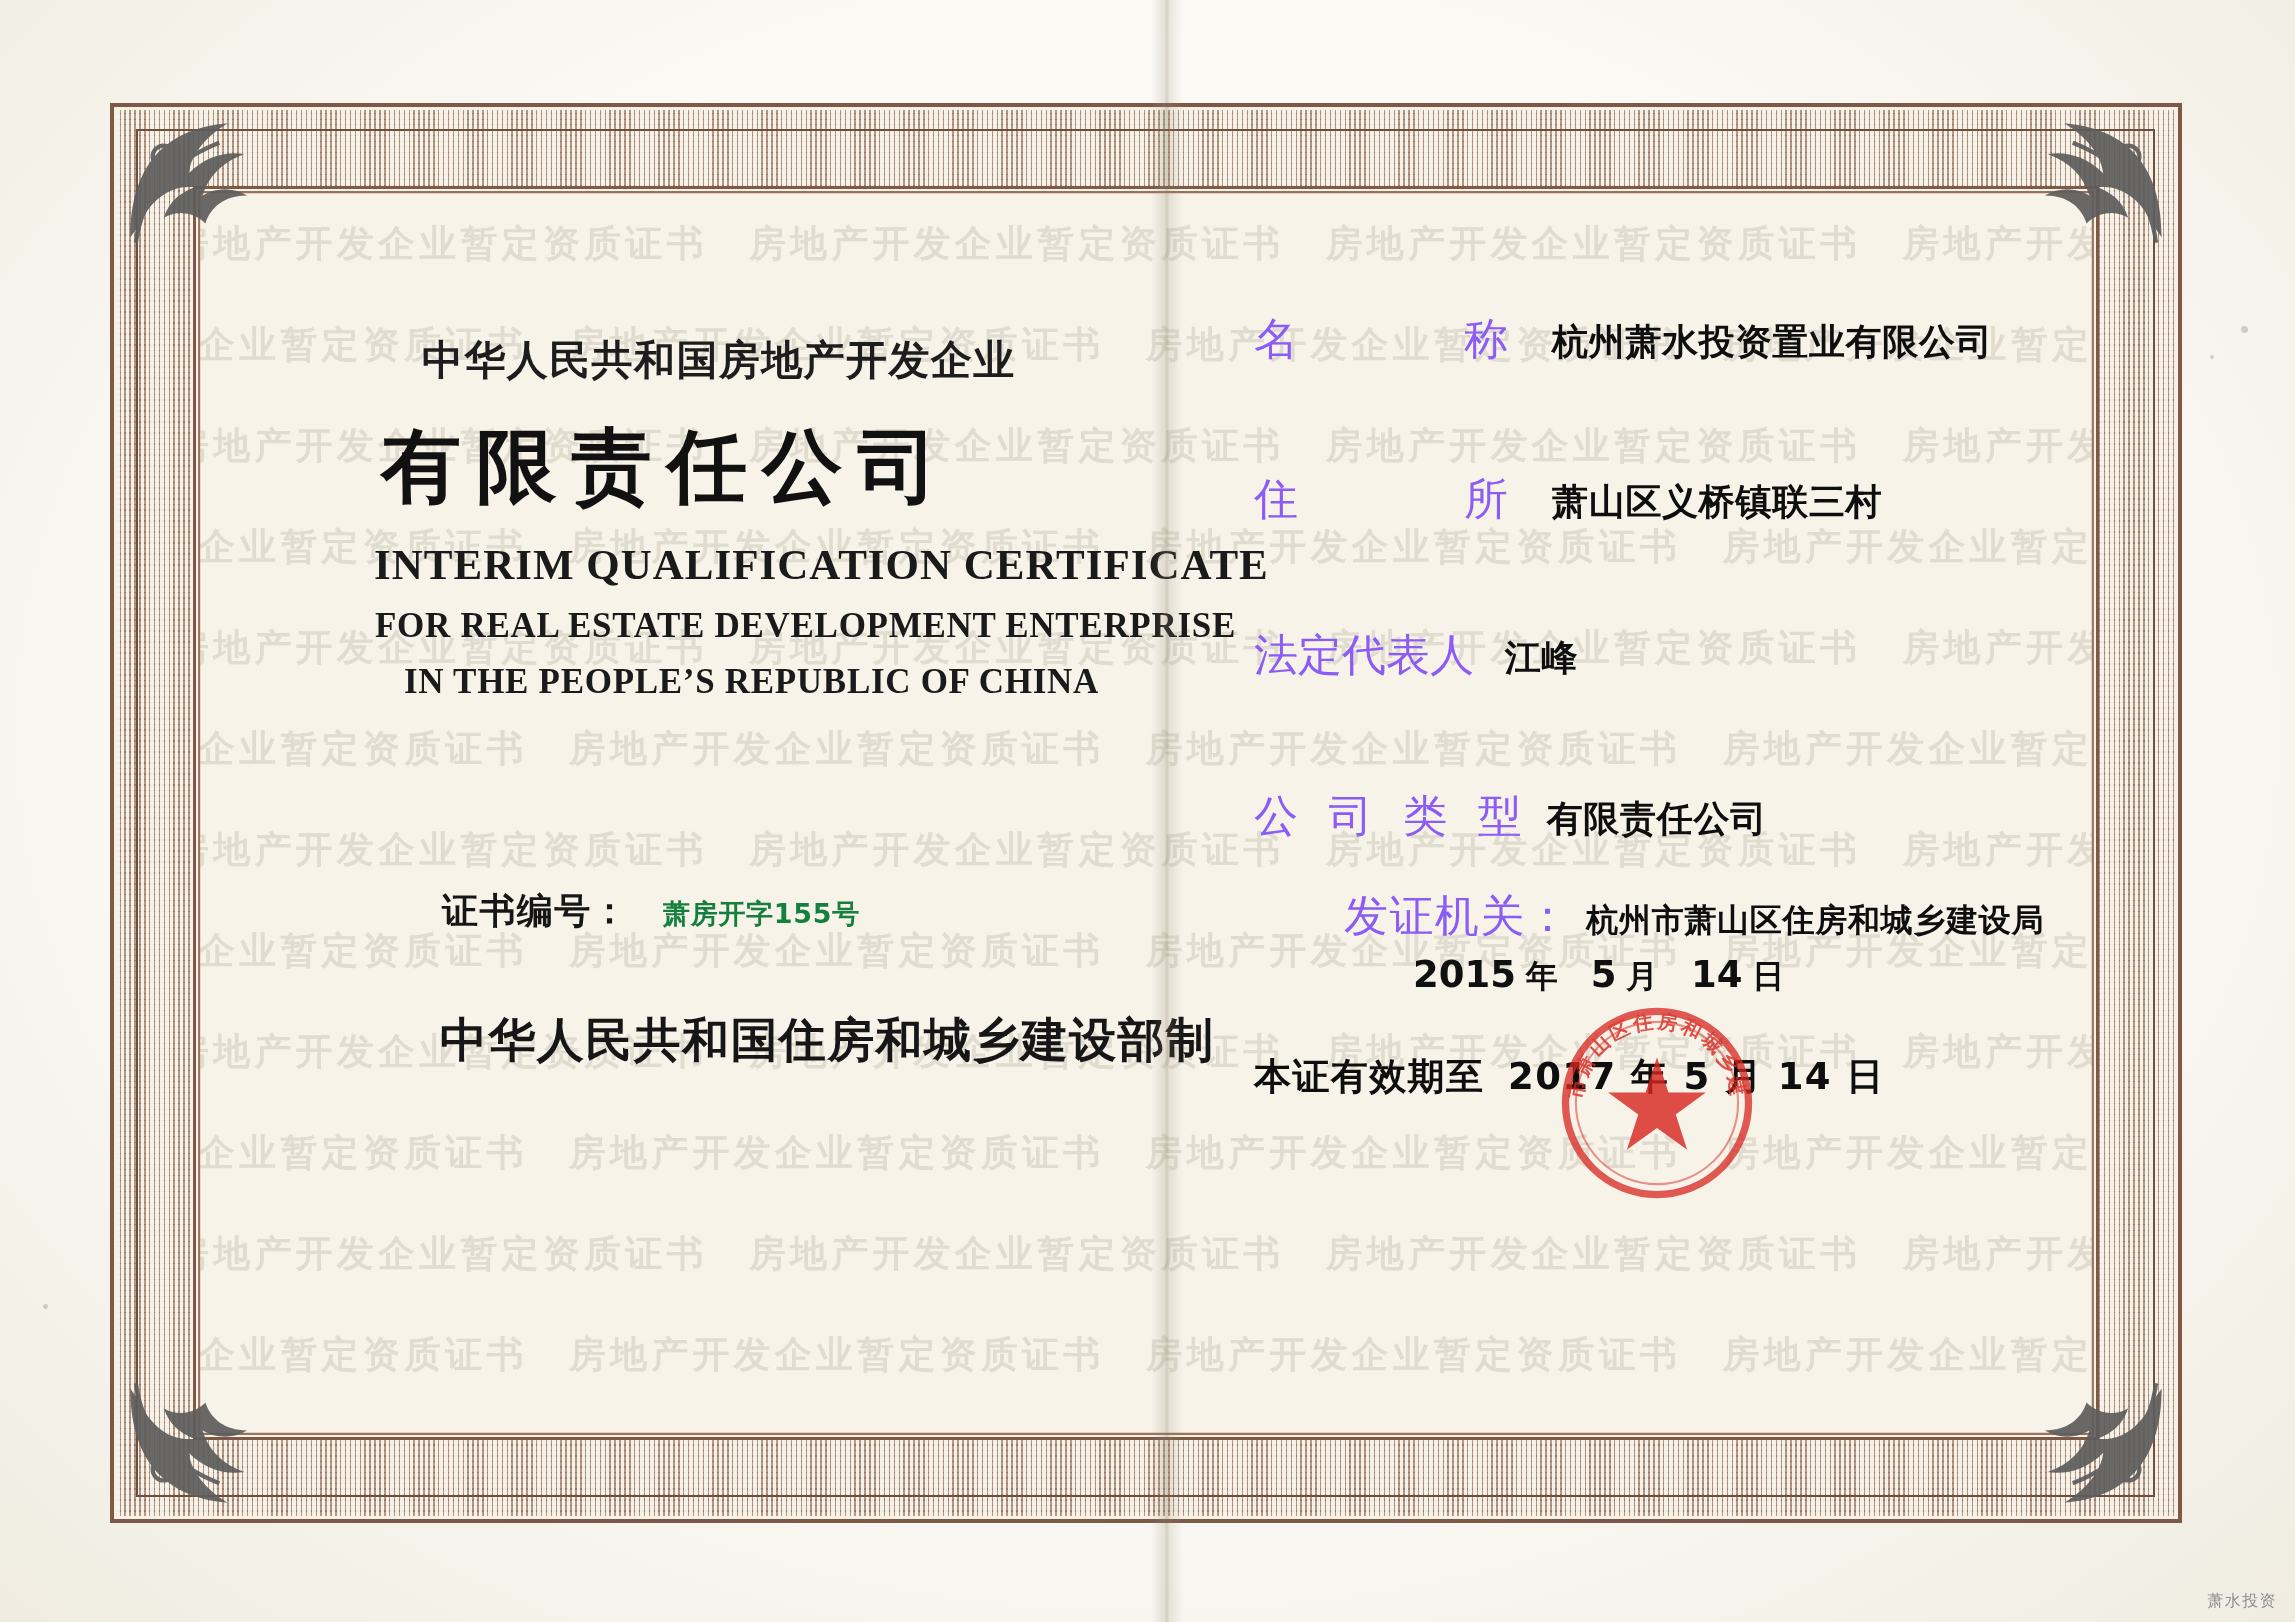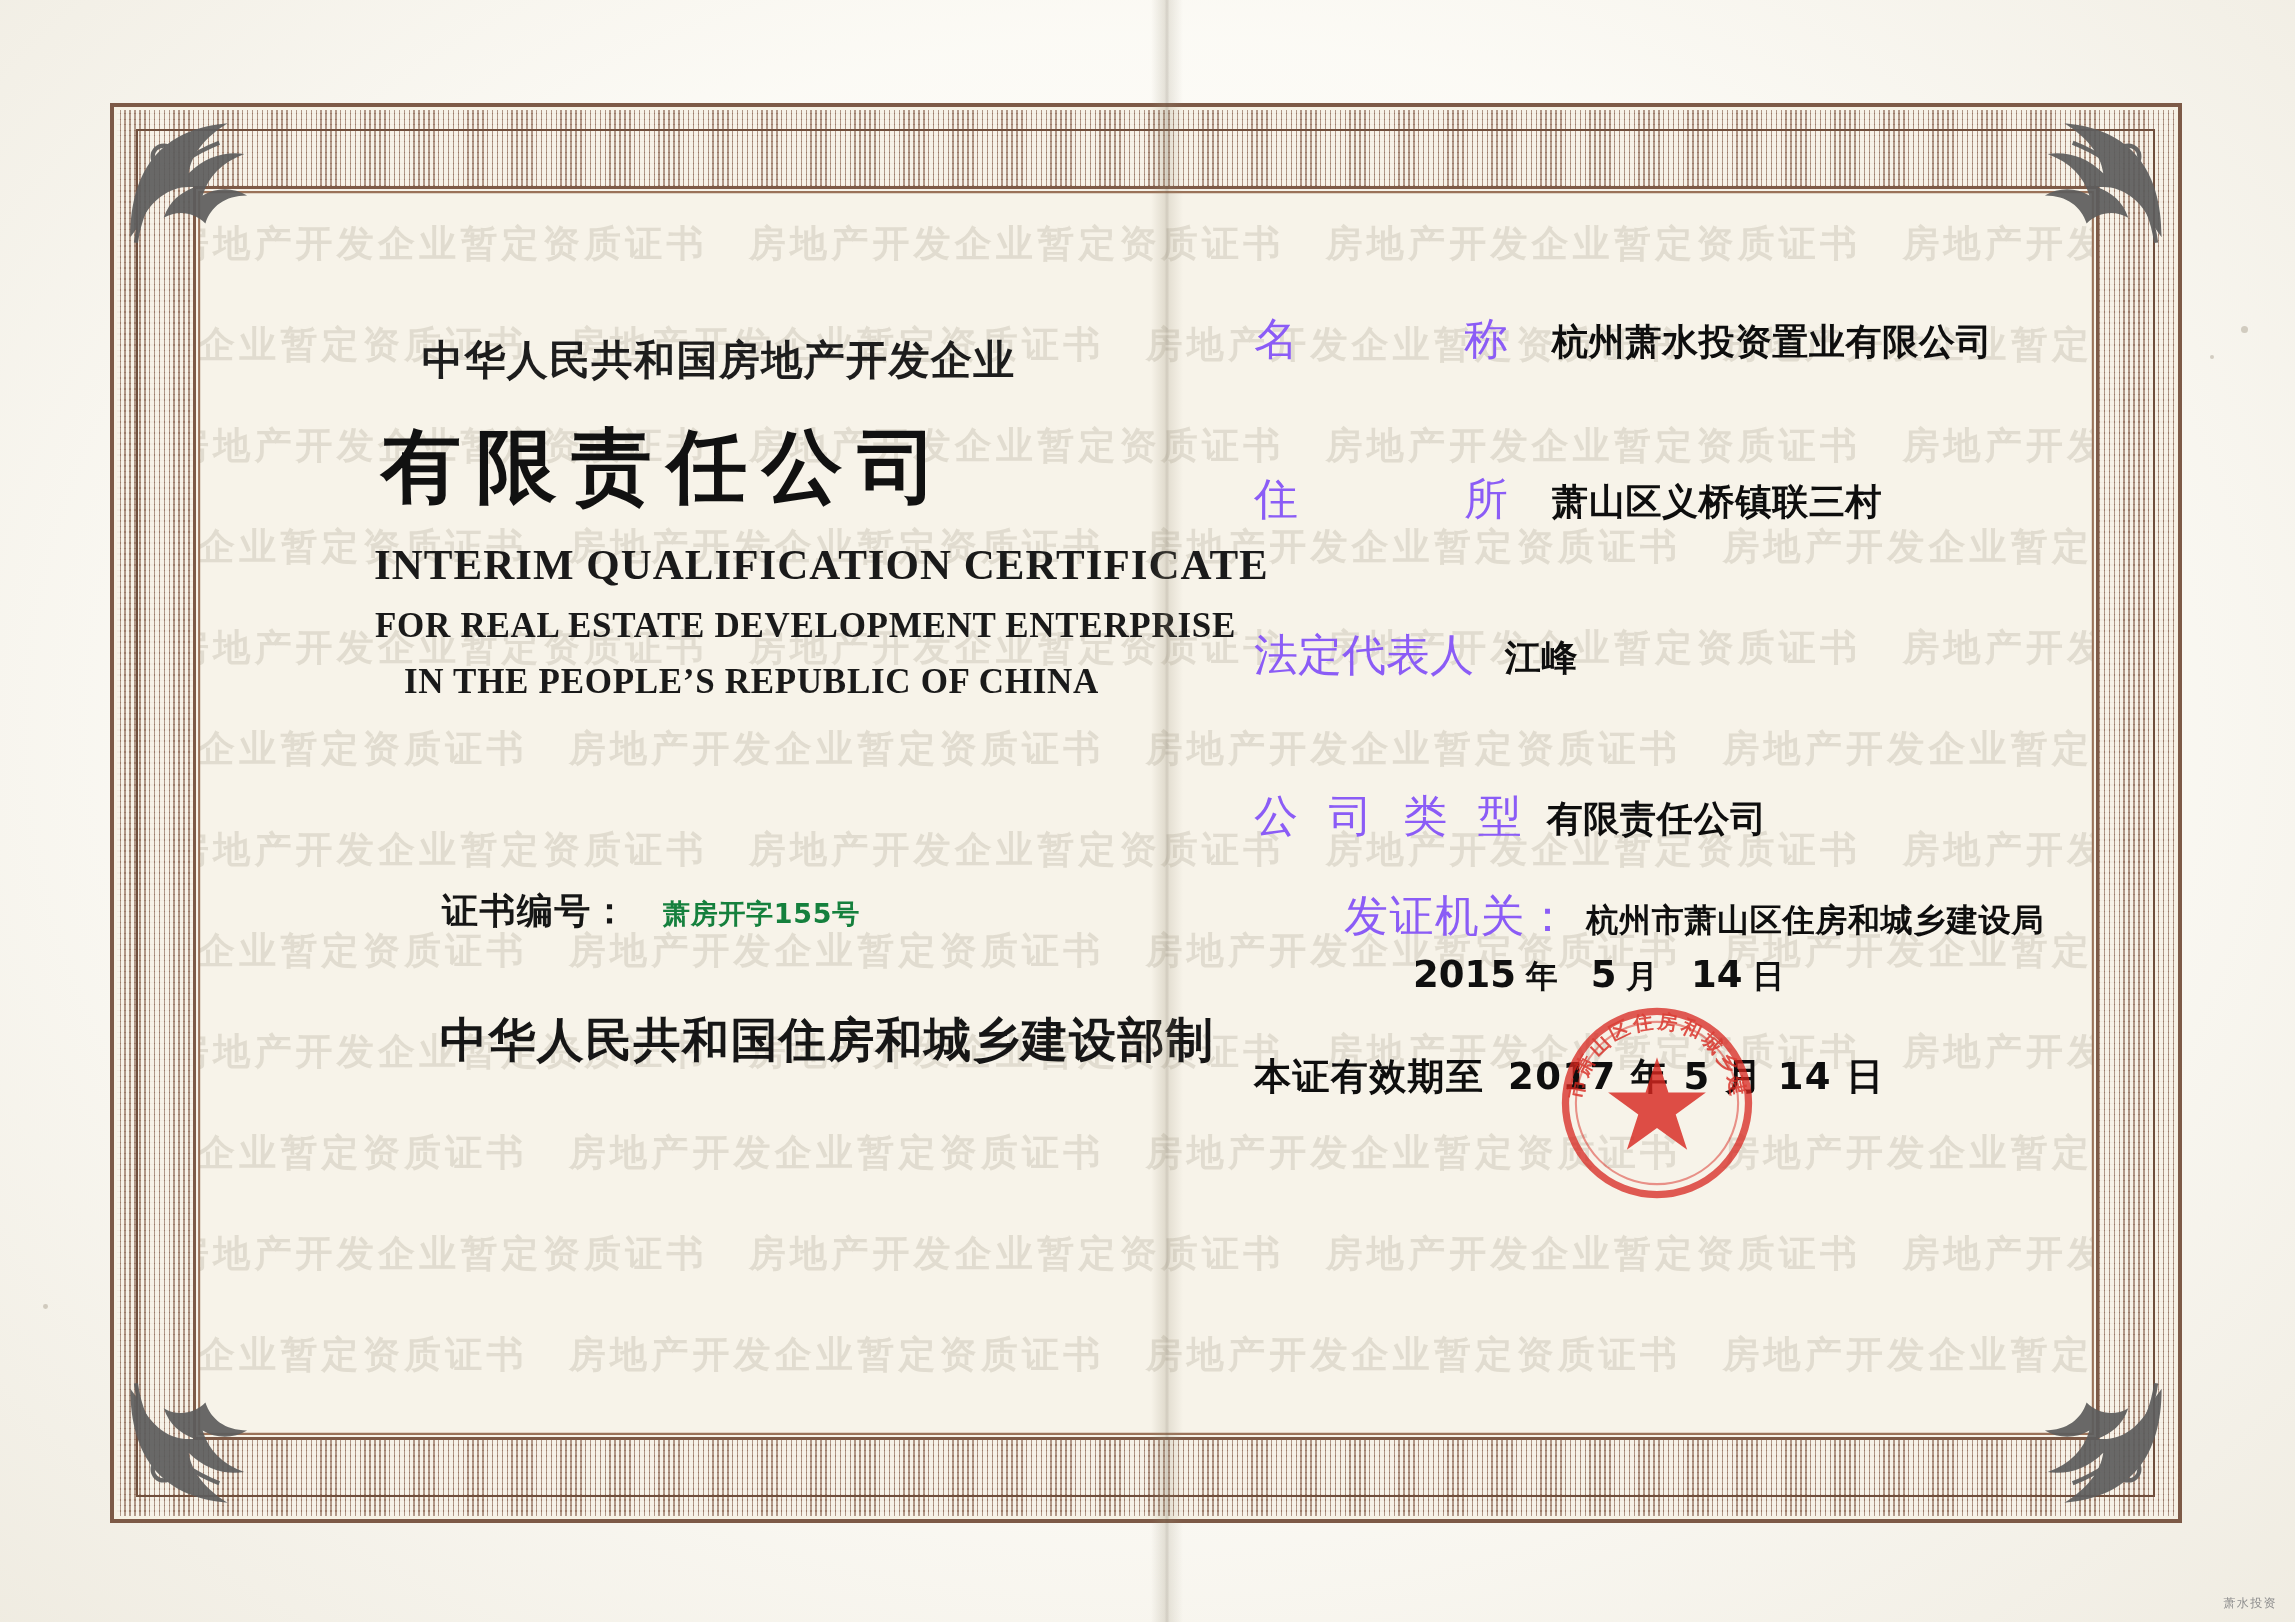--- a/index.html
+++ b/index.html
@@ -321,21 +321,21 @@
     opacity: 0.88;
   }
   #seal svg { width: 100%; height: 100%; }
 
   
   #site-mark {
     position: absolute;
     right: 18px;
     bottom: 11px;
     font-family: "DejaVu Sans", sans-serif;
-    font-size: 12px;
+    font-size: 16px;
     color: #8d8d8d;
     letter-spacing: 1.4px;
   }
   
   .speck {
     position: absolute;
     background: rgba(140,130,110,0.35);
     border-radius: 50%;
     pointer-events: none;
   }

